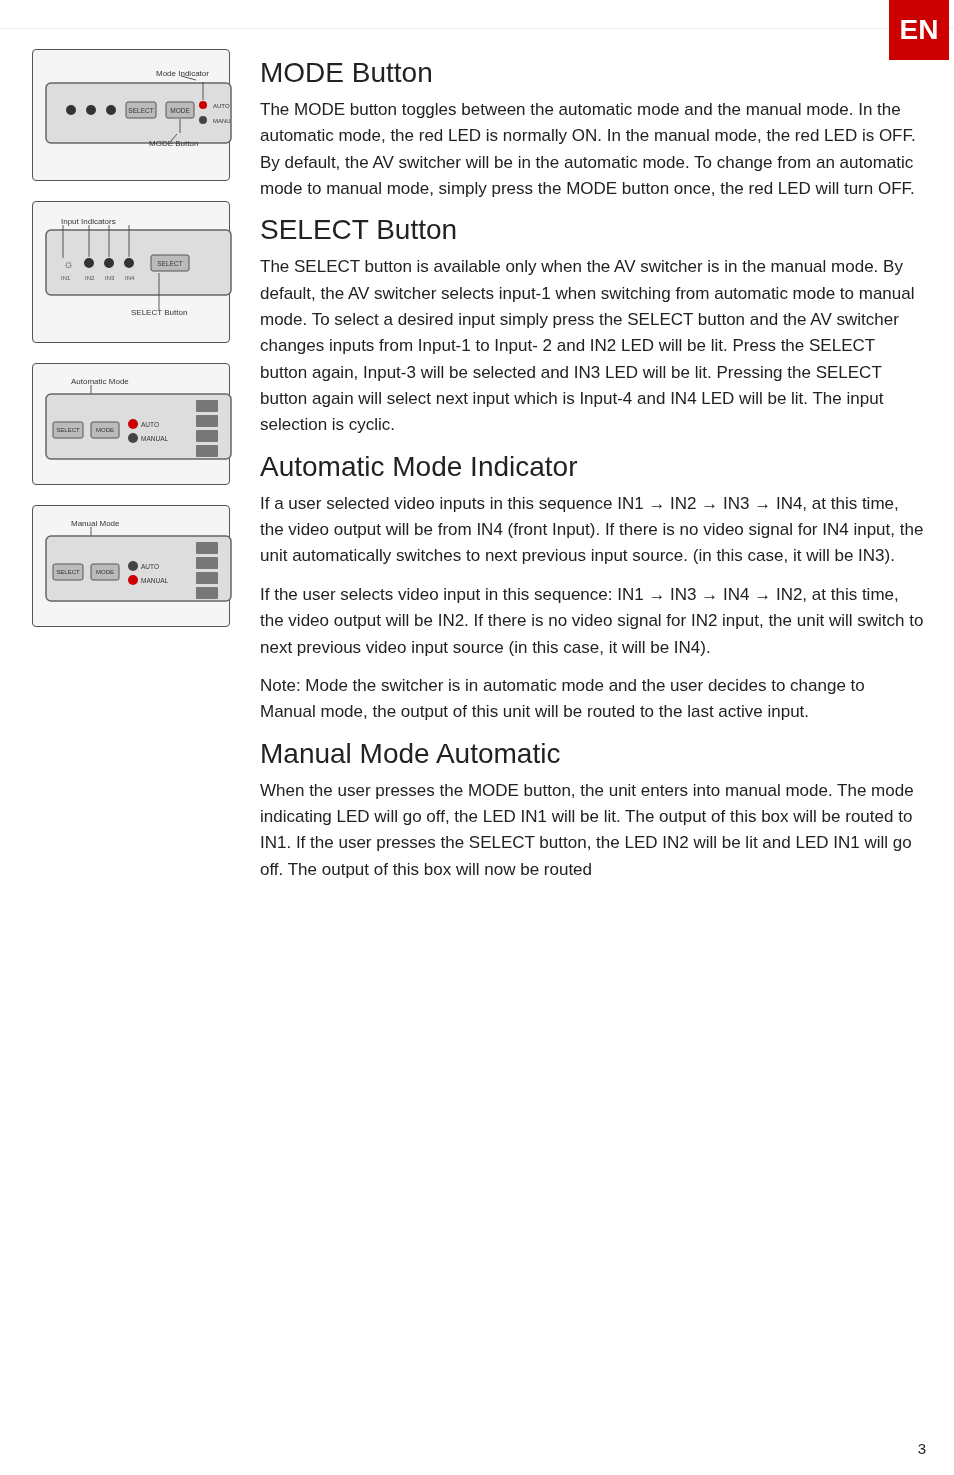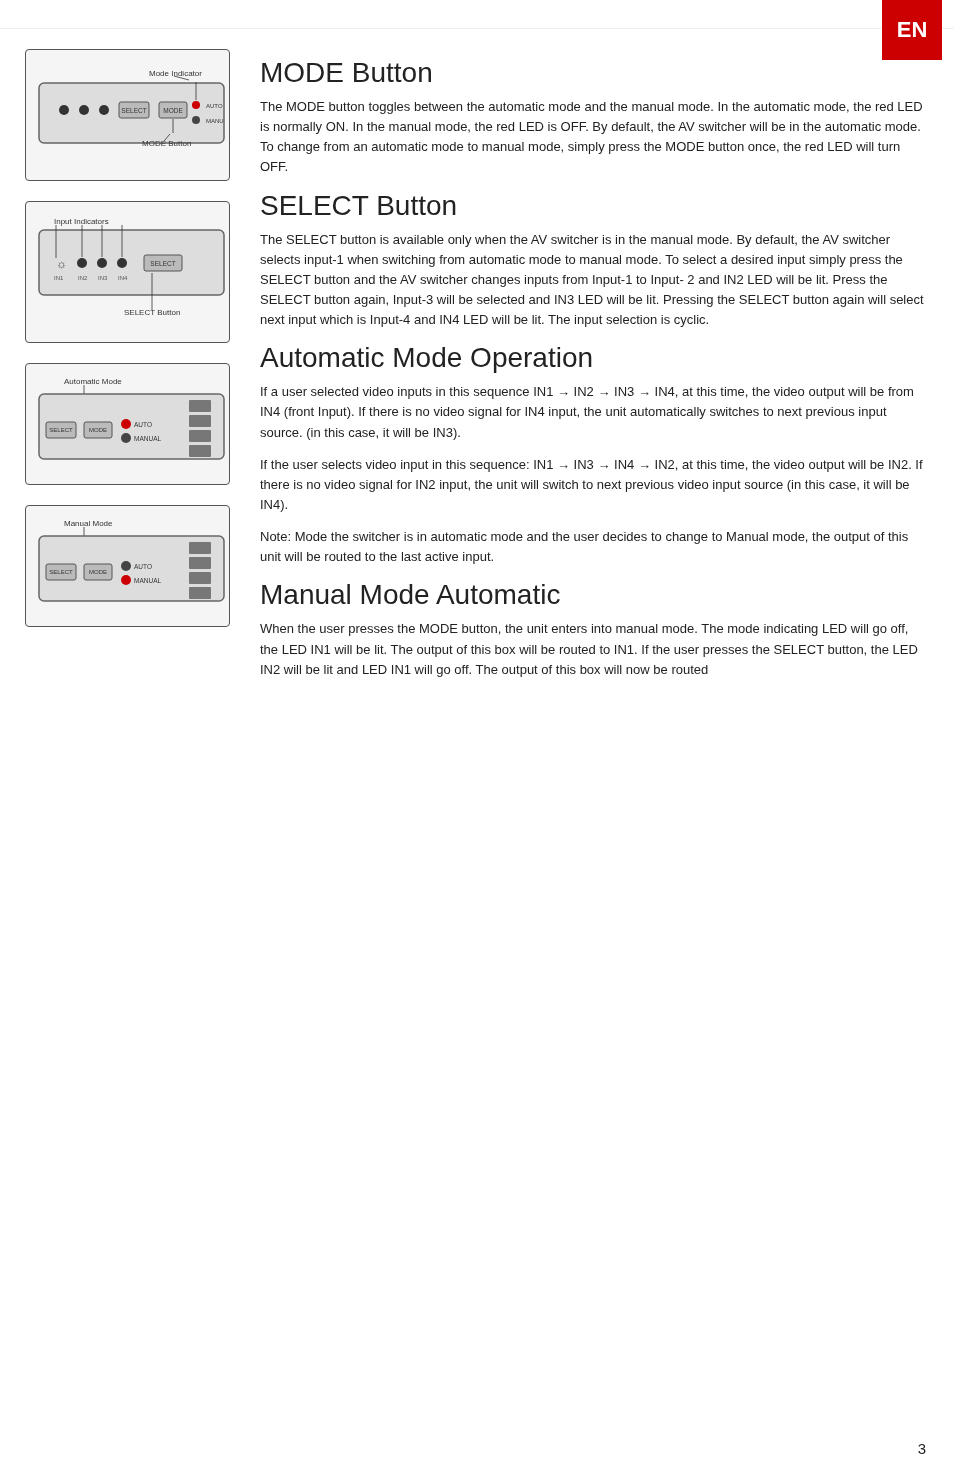--- a/index.html
+++ b/index.html
@@ -25,41 +25,41 @@
     .header-title {
       font-size: 52px;
       font-weight: 300;
       letter-spacing: 2px;
       color: #222;
       font-family: Arial, Helvetica, sans-serif;
     }
     .header-badge {
       position: absolute;
       top: 0;
-      right: 12px;
+      right: 5px;
       background: #c00;
       color: #fff;
-      font-size: 22px;
+      font-size: 28px;
       font-weight: bold;
       width: 60px;
       height: 60px;
       display: flex;
       align-items: center;
       justify-content: center;
     }
 
     
     .main-content {
       display: flex;
       padding: 10px 0 10px 0;
     }
     .left-col {
       width: 240px;
       flex-shrink: 0;
-      padding: 10px 10px 10px 25px;
+      padding: 10px 10px 10px 32px;
     }
     .right-col {
       flex: 1;
       padding: 10px 30px 10px 20px;
     }
 
     
     .diagram-box {
       border: 1px solid #555;
       border-radius: 4px;
@@ -75,21 +75,21 @@
       font-weight: 400;
       color: #222;
       margin-bottom: 8px;
       margin-top: 8px;
       font-family: Arial, Helvetica, sans-serif;
     }
     .section-title.large {
       font-size: 28px;
     }
     .section-body {
-      font-size: 13px;
+      font-size: 17px;
       line-height: 1.55;
       color: #222;
       margin-bottom: 12px;
     }
 
     
     .page-num {
       position: absolute;
       bottom: 18px;
       right: 28px;
@@ -233,21 +233,21 @@
       <h2 class="section-title large">MODE Button</h2>
       <p class="section-body">The MODE button toggles between the automatic mode and the manual mode.  In the automatic mode,  the red LED is  normally ON.  In the manual mode, the red LED is OFF.  By default, the AV switcher  will be in the automatic mode.  To change from an automatic mode to manual mode, simply press the MODE button once, the red LED will turn OFF.</p>
     </div>
 
     <div>
       <h2 class="section-title large">SELECT Button</h2>
       <p class="section-body">The SELECT button is available only when the AV switcher is in the manual mode.  By default, the AV switcher selects input-1 when switching from automatic mode to manual mode. To select a desired input simply press the SELECT button and the AV switcher changes inputs from Input-1 to Input- 2 and IN2 LED will be lit.  Press the SELECT button again, Input-3 will be selected and IN3 LED will be lit.  Pressing the SELECT button again will select next input which is Input-4 and IN4 LED will be lit. The input selection is cyclic.</p>
     </div>
 
     <div>
-      <h2 class="section-title large">Automatic Mode Operation</h2>
+      <h2 class="section-title large">Automatic Mode Indicator</h2>
       <p class="section-body">If a user selected video inputs in this sequence IN1 → IN2 → IN3 → IN4, at this time, the video output will be from IN4 (front Input).  If there is no video signal for IN4 input, the unit automatically switches to next previous input source. (in this case, it will be IN3).</p>
       <p class="section-body">If the user selects video input in this sequence: IN1 → IN3 → IN4 → IN2, at this time, the video output will be IN2.  If there is no video signal for IN2 input, the unit will switch to next previous video input source (in this case, it will be IN4).</p>
       <p class="section-body">Note:  Mode the switcher is in automatic mode and the user decides to change to Manual mode, the output of this unit will be routed to the last active input.</p>
     </div>
 
     <div>
       <h2 class="section-title large">Manual Mode Automatic</h2>
       <p class="section-body">When the user presses the MODE button, the unit enters into manual mode.  The mode indicating LED will go off, the LED IN1 will be lit.  The output of this box will be routed to IN1.  If the user presses the SELECT button, the LED IN2 will be lit and LED IN1 will go off.  The output of this box will now be routed</p>
     </div>
 

